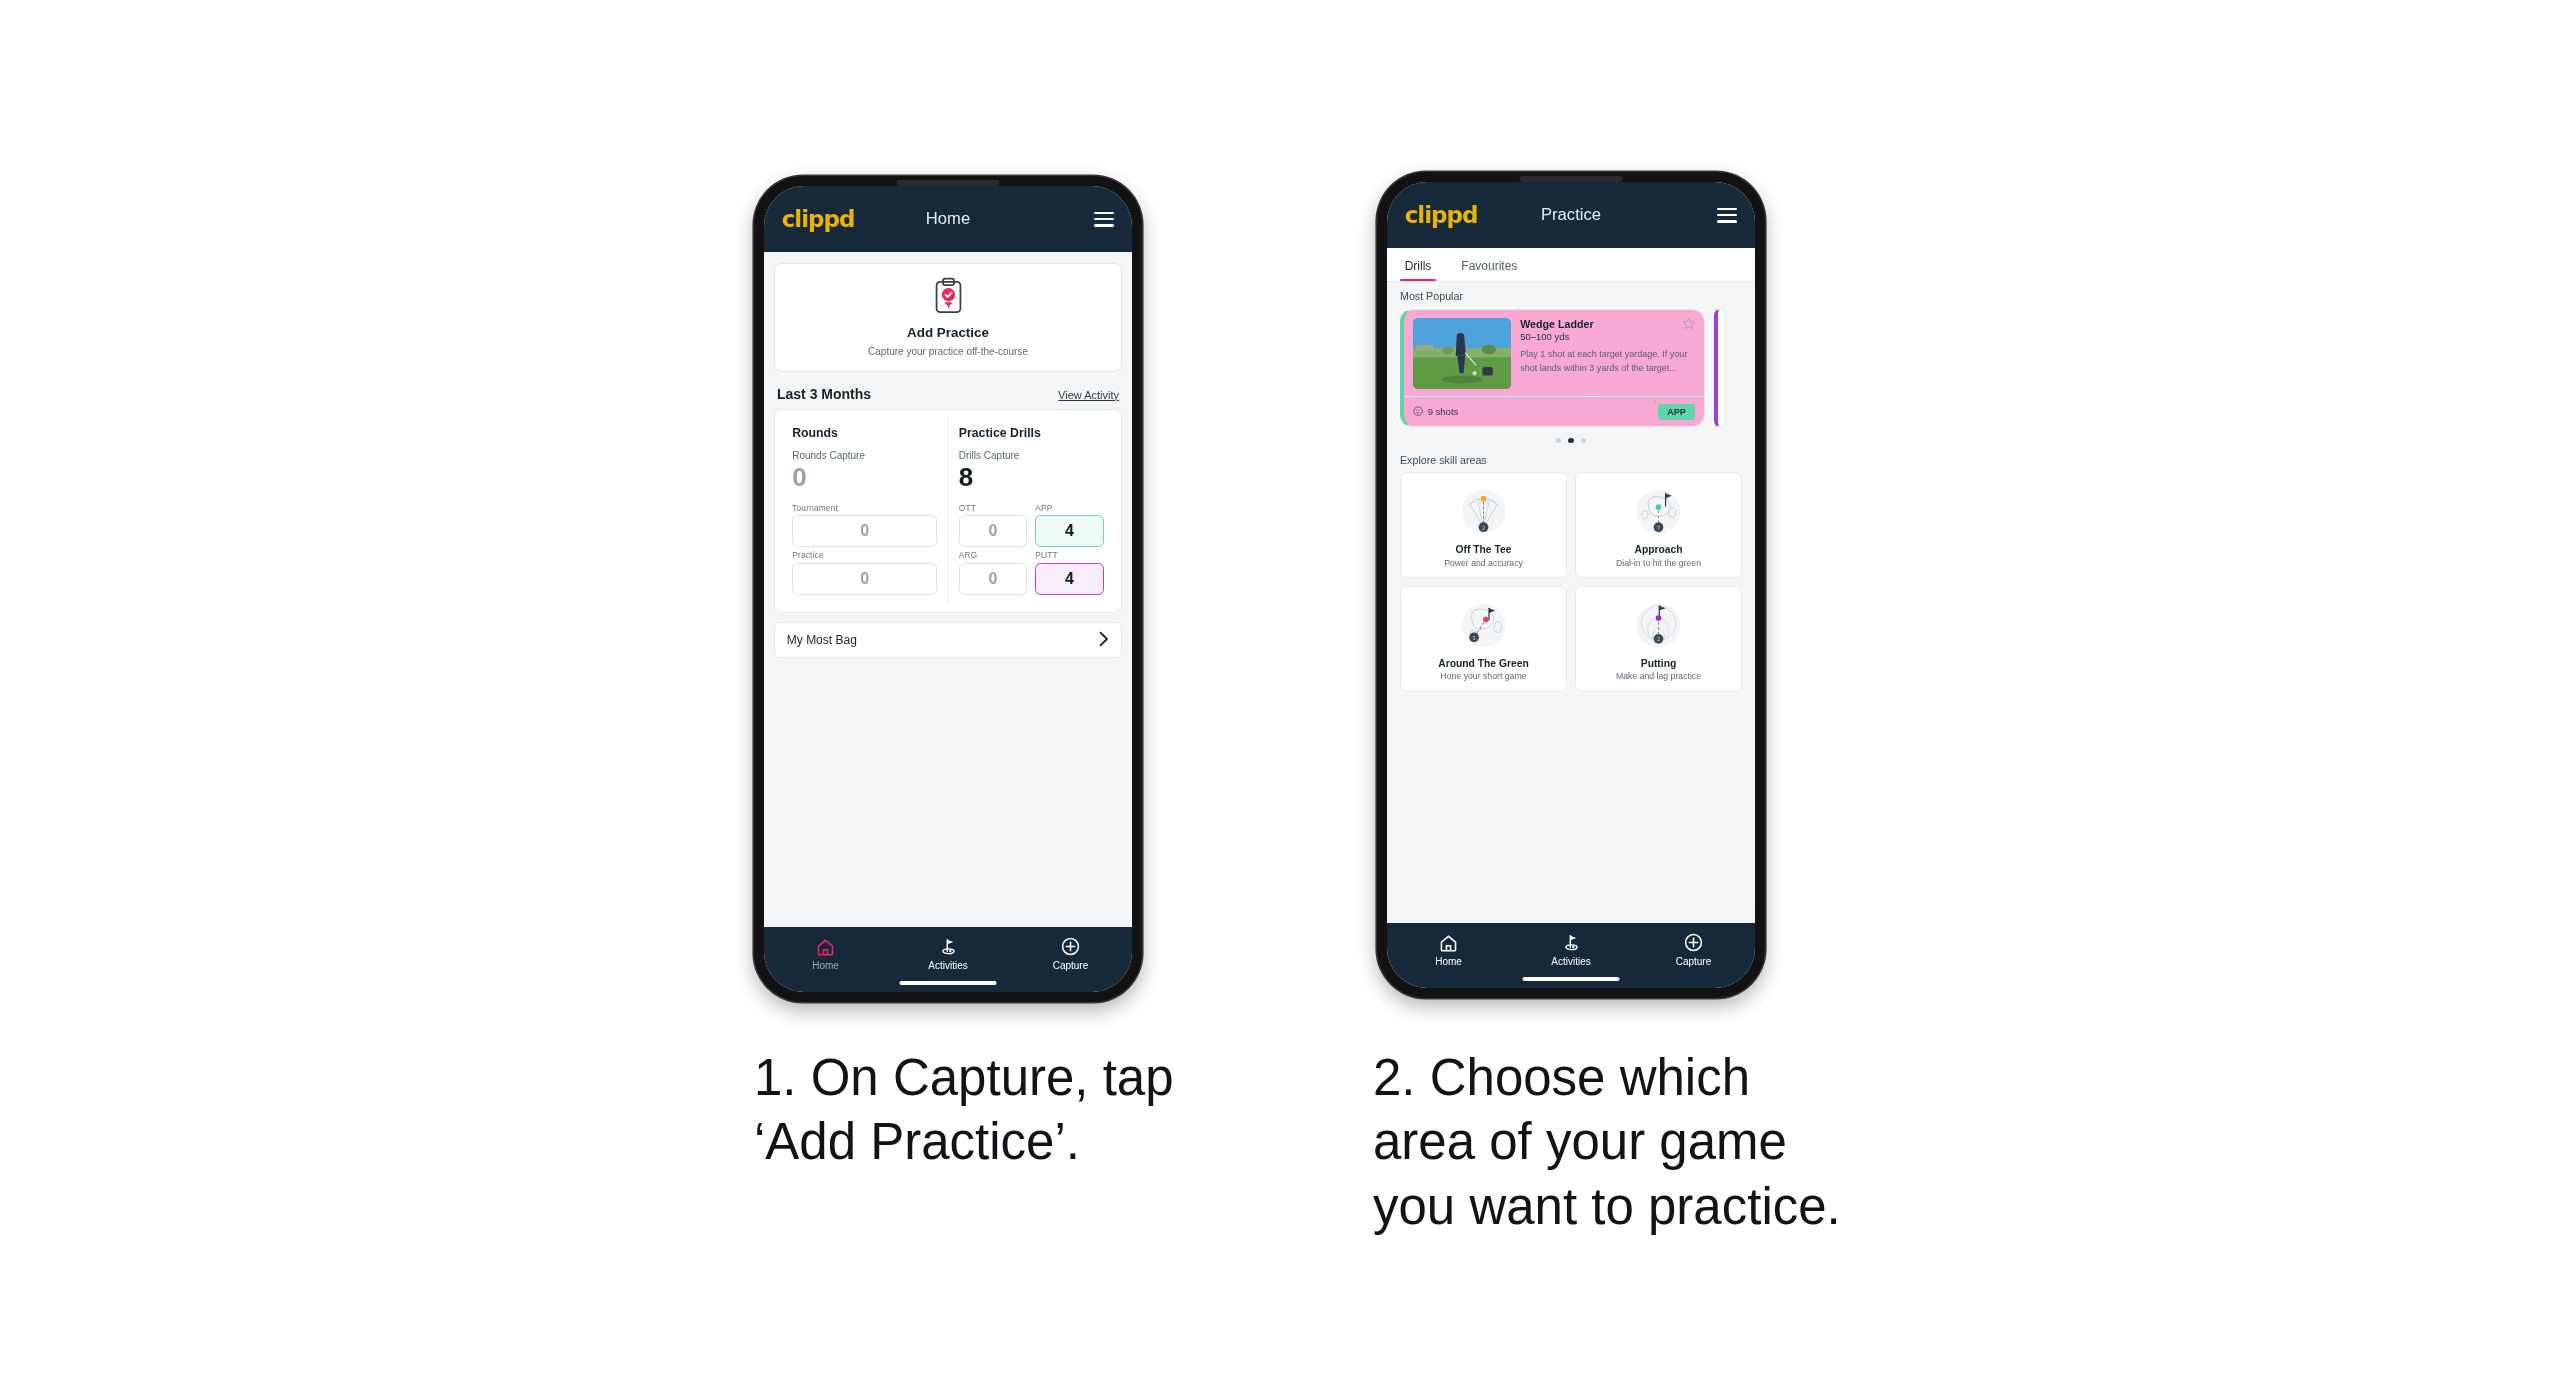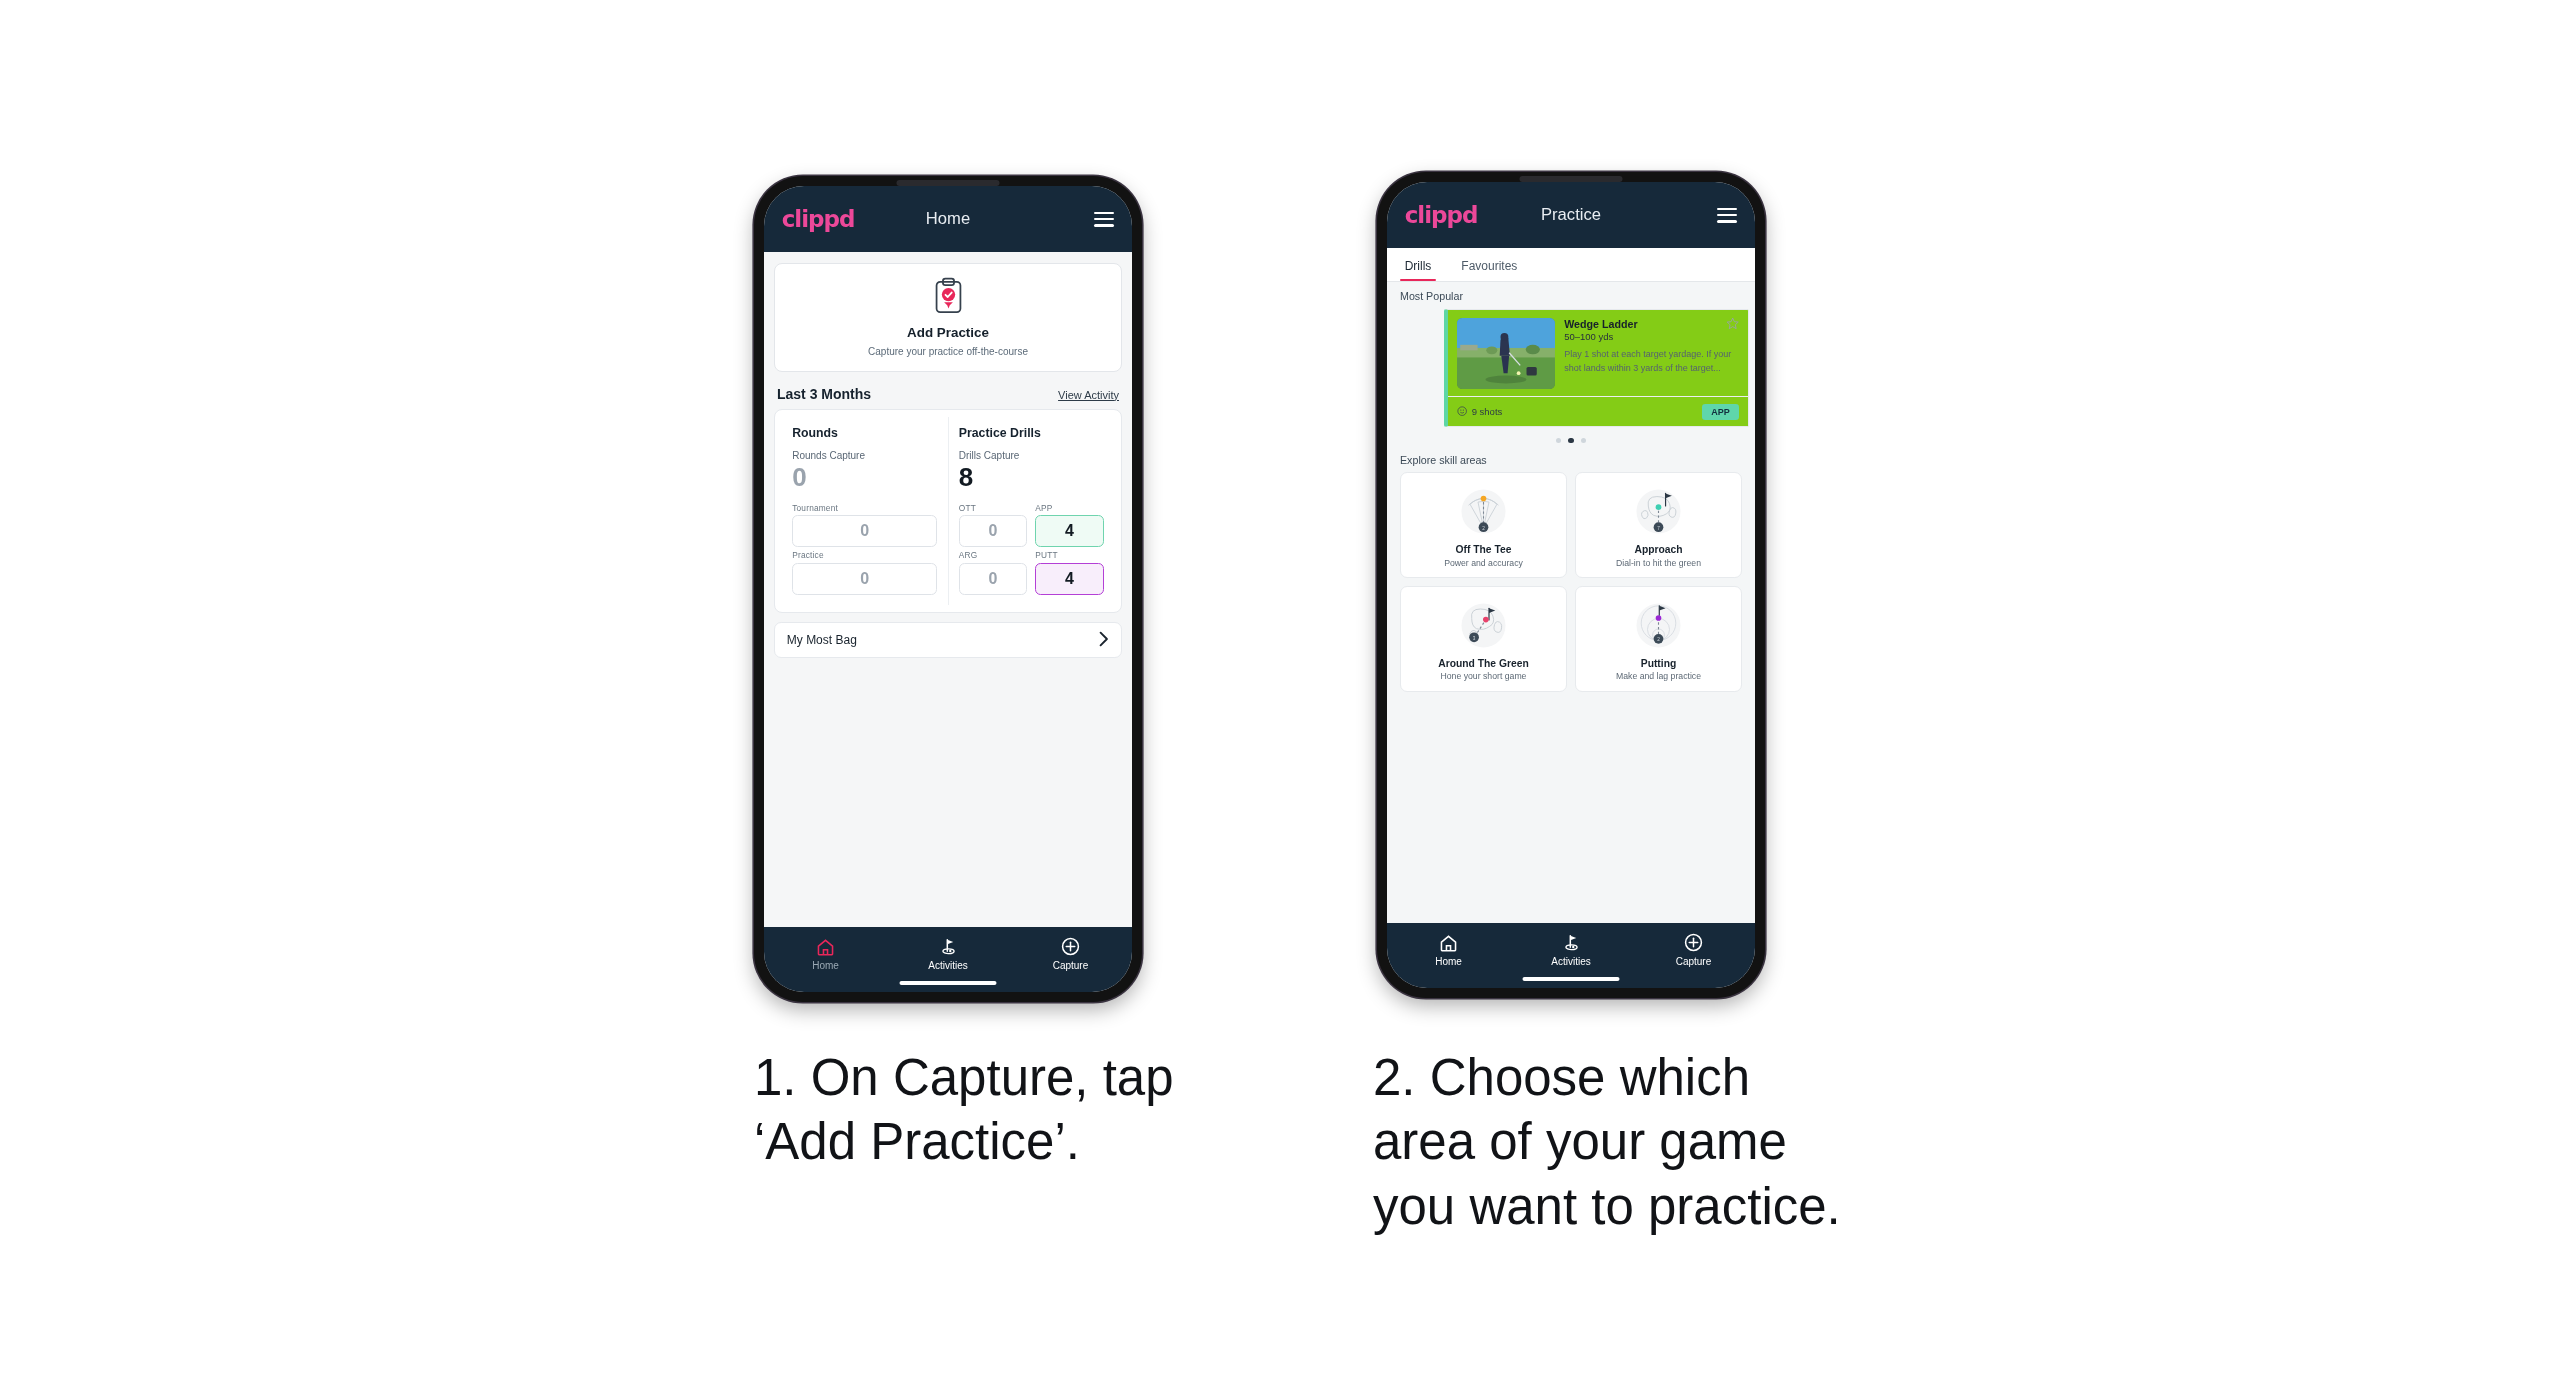--- a/index.html
+++ b/index.html
@@ -38,21 +38,21 @@
   
   .app-header {
     background: #16293a;
     height: 66px;
     display: flex; align-items: center;
     padding: 0 17.4px;
     flex: 0 0 auto;
     position: relative;
   }
   .logo {
-    color: #ec4899;
+    color: #eab308;
     font-size: 23px;
     font-weight: bold;
     letter-spacing: -1px;
     font-family: "DejaVu Sans", sans-serif;
   }
   .header-title {
     position: absolute; left: 0; right: 0; text-align: center;
     color: #e8edf2; font-size: 16.6px; pointer-events: none;
   }
   .hamburger { margin-left: auto; display: flex; flex-direction: column; gap: 4px; z-index: 2; }
@@ -141,24 +141,23 @@
   .tab.active::after {
     content: ""; position: absolute; left: 0; right: 0; bottom: -0.8px;
     height: 2.4px; background: #e8275a; border-radius: 1.6px;
   }
   .p2-content { flex: 1 1 auto; background: #f4f6f7; padding: 8.7px 0 0; overflow: hidden; }
   .p2-head { font-size: 10.7px; color: #3c4a57; padding: 0 12.7px 6.3px; }
 
   .carousel { position: relative; padding-left: 12.7px; display: flex; gap: 8.7px; }
   .drill-card {
     width: 305px; flex: 0 0 auto;
-    background: #84cc16; border: 0.8px solid #e6e9ed; border-radius: 2px;
+    background: #f9a8d4; border: 0.8px solid #e6e9ed; border-radius: 13px;
     border-left: 4.7px solid #5ed6a4;
     overflow: hidden;
-    margin-left: 44px;
   }
   .drill-top { display: flex; gap: 9.5px; padding: 8.7px 8.7px 7.1px; }
   .drill-thumb {
     width: 98px; height: 71px; flex: 0 0 auto; border-radius: 5.5px; overflow: hidden;
     position: relative; background: linear-gradient(#2f7dc4 0%, #63aee0 42%, #7fb95e 43%, #4e8b3a 100%);
   }
   .drill-info { flex: 1; min-width: 0; position: relative; }
   .drill-title { font-size: 10.7px; font-weight: bold; color: #17212b; }
   .drill-yds { font-size: 9.5px; color: #28323c; margin-top: 0.8px; }
   .drill-desc { font-size: 9px; color: #56636f; line-height: 1.48; margin-top: 6.3px; }

